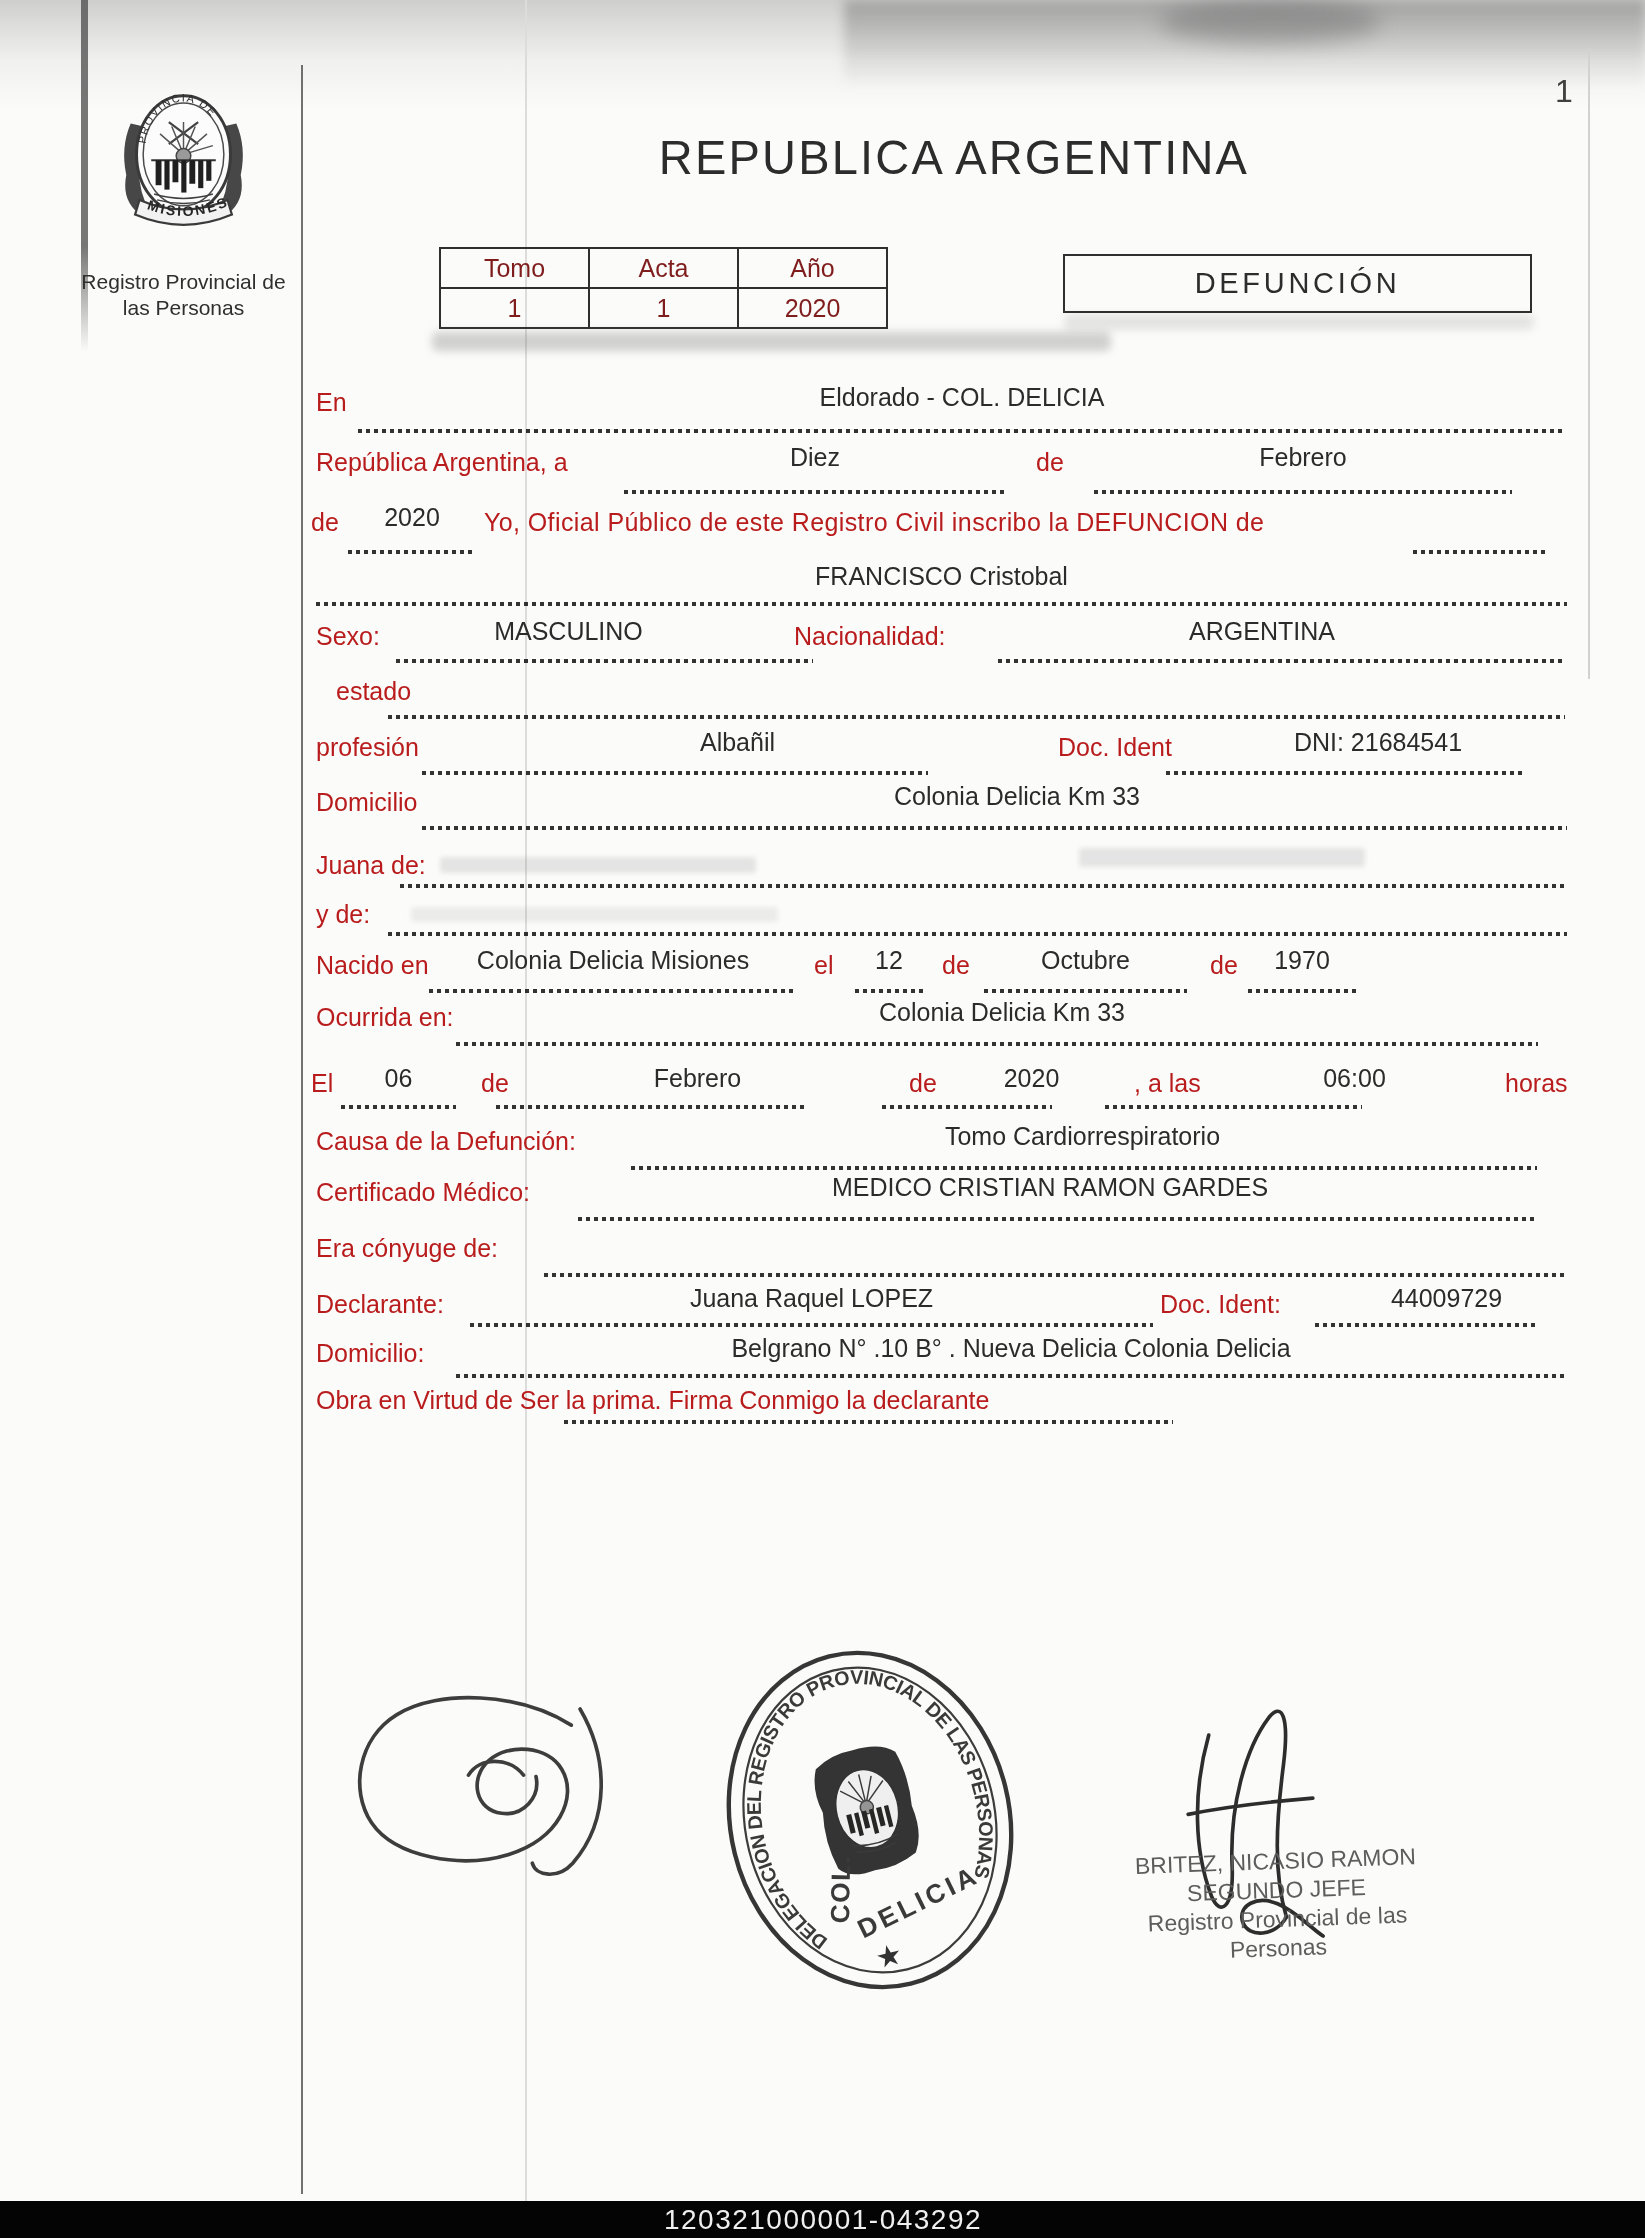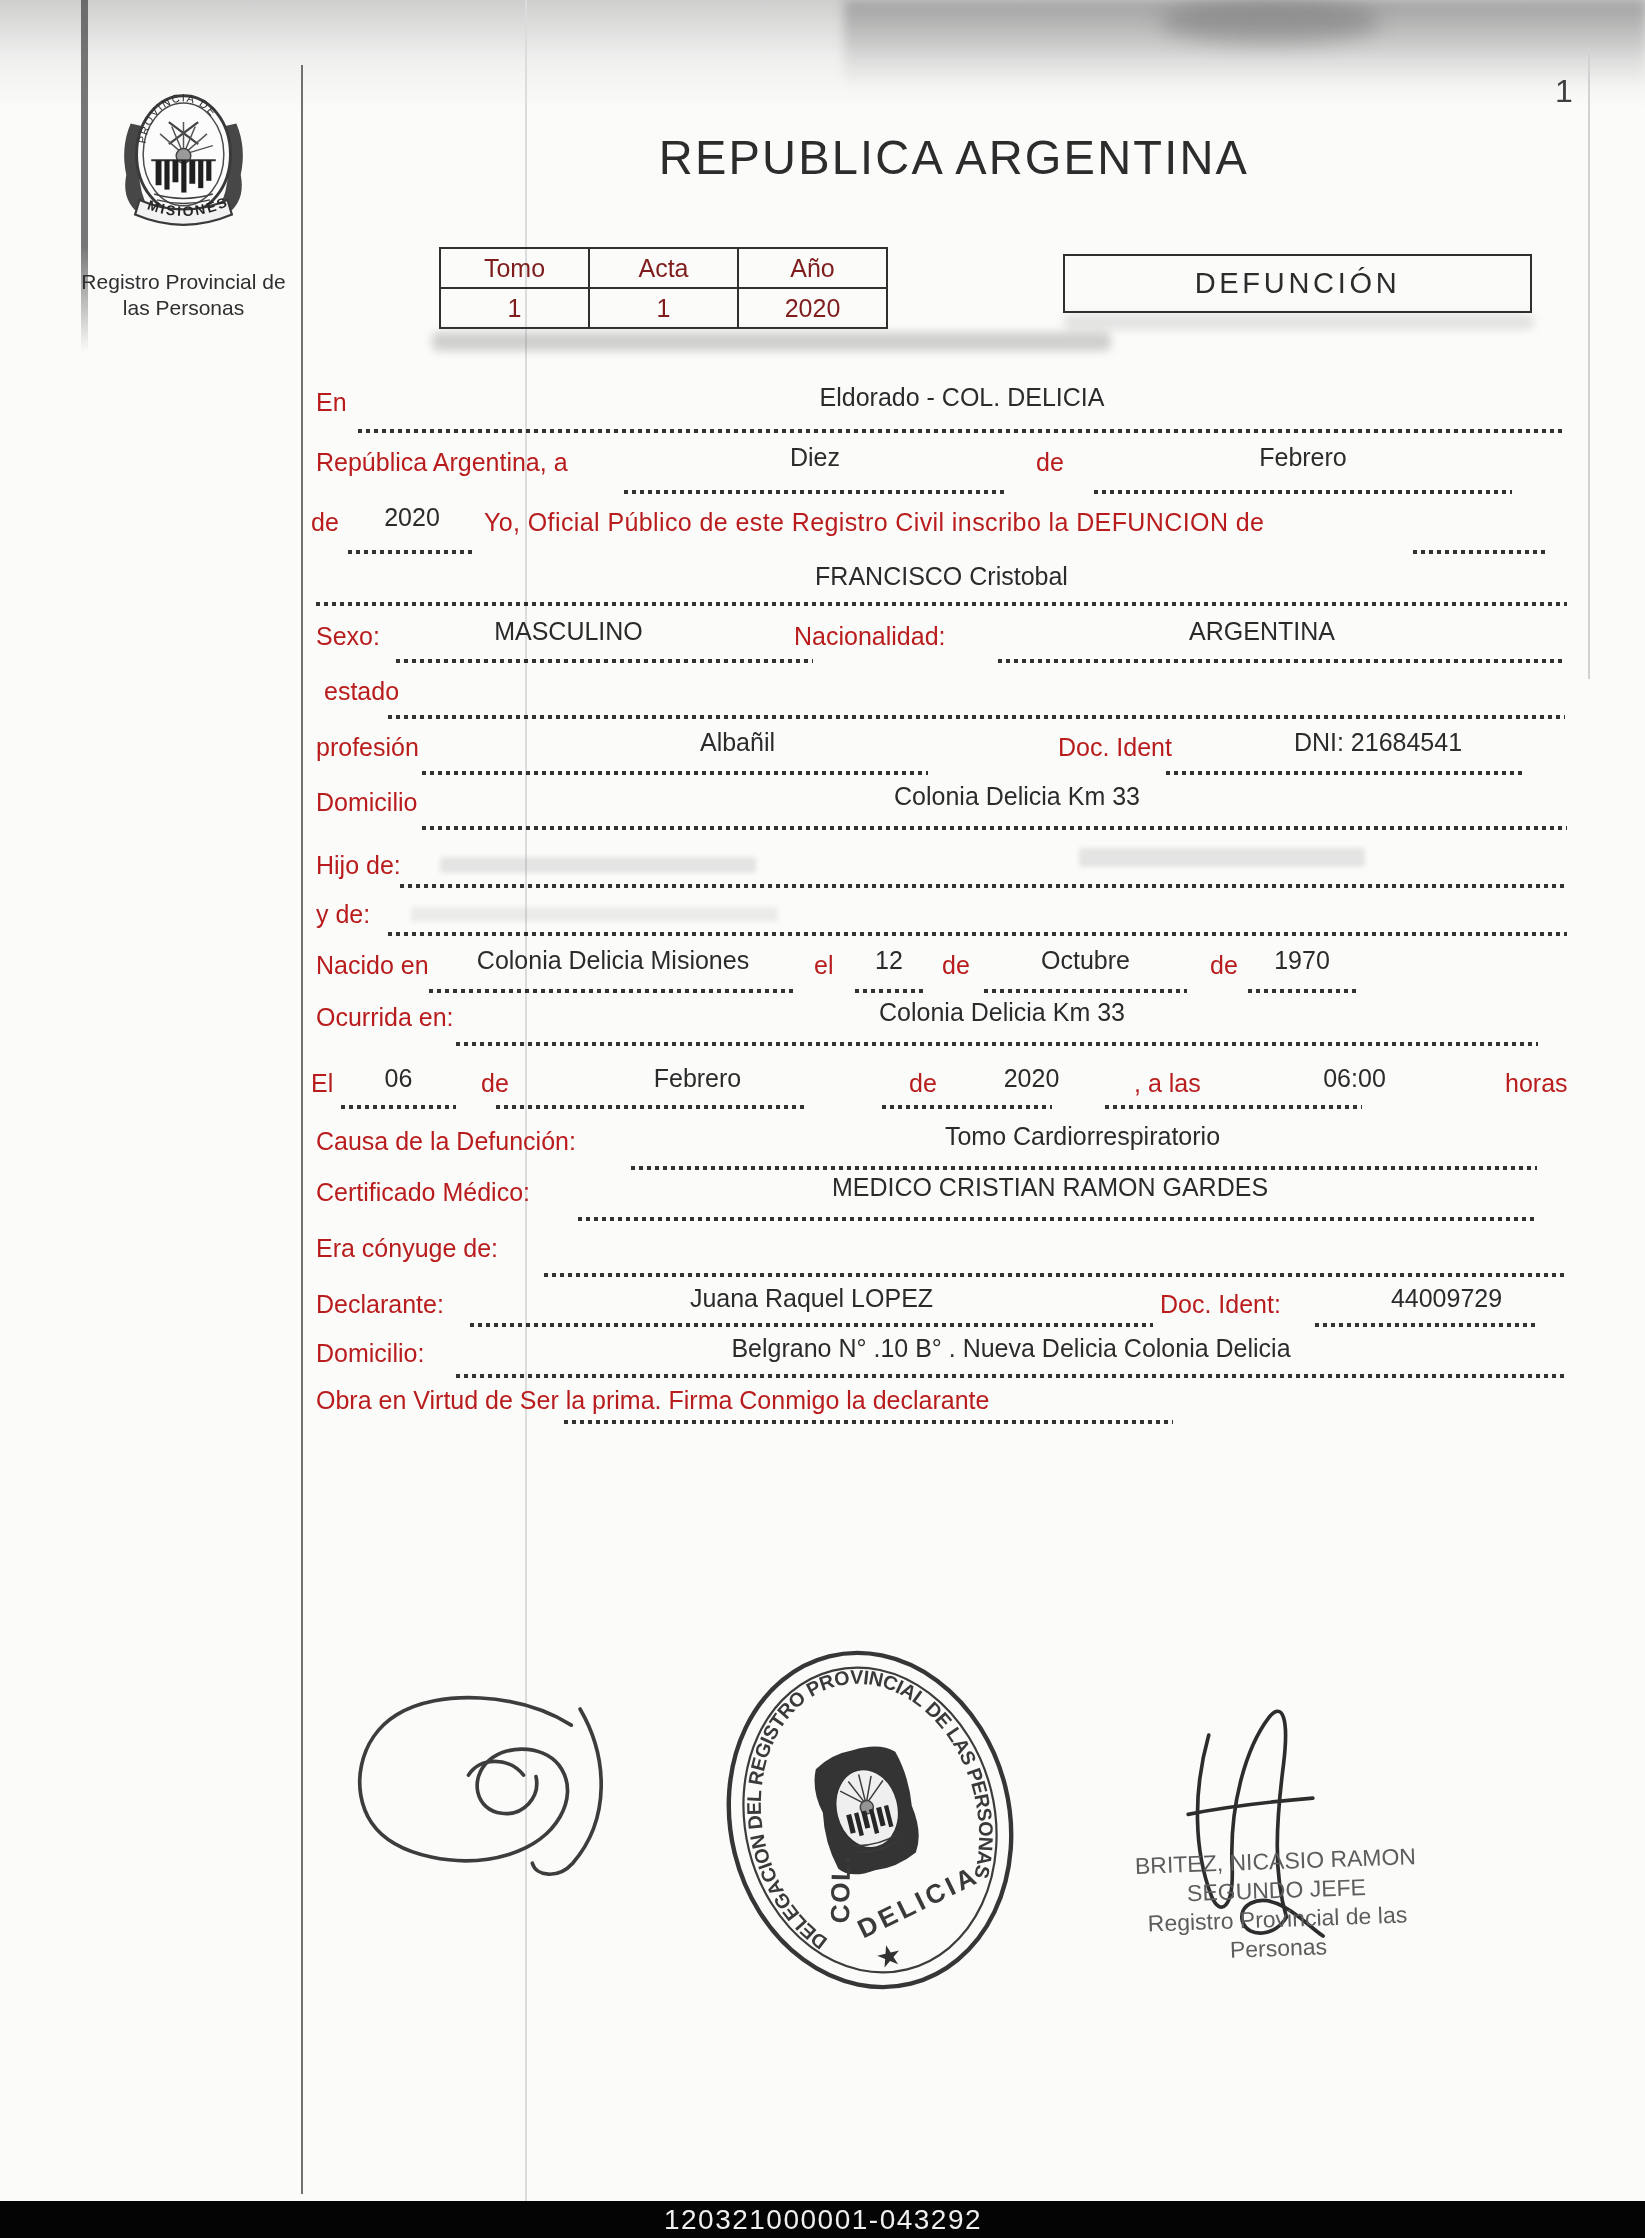--- a/index.html
+++ b/index.html
@@ -146,35 +146,35 @@
   <div class="val" style="left:316px;top:562px;width:1251px;">FRANCISCO Cristobal</div>
   <div class="dot" style="left:316px;top:602px;width:1251px;"></div>
 
   <div class="lbl" style="left:316px;top:622px;">Sexo:</div>
   <div class="val" style="left:396px;top:617px;width:345px;">MASCULINO</div>
   <div class="lbl" style="left:794px;top:622px;">Nacionalidad:</div>
   <div class="val" style="left:998px;top:617px;width:528px;">ARGENTINA</div>
   <div class="dot" style="left:396px;top:659px;width:417px;"></div>
   <div class="dot" style="left:998px;top:659px;width:567px;"></div>
 
-  <div class="lbl" style="left:324px;top:677px;">estado</div>
+  <div class="lbl" style="left:336px;top:677px;">estado</div>
   <div class="dot" style="left:388px;top:715px;width:1177px;"></div>
 
   <div class="lbl" style="left:316px;top:733px;">profesión</div>
   <div class="val" style="left:422px;top:728px;width:631px;">Albañil</div>
   <div class="lbl" style="left:1058px;top:733px;">Doc. Ident</div>
   <div class="val" style="left:1211px;top:728px;width:334px;">DNI: 21684541</div>
   <div class="dot" style="left:422px;top:771px;width:506px;"></div>
   <div class="dot" style="left:1166px;top:771px;width:358px;"></div>
 
   <div class="lbl" style="left:316px;top:788px;">Domicilio</div>
   <div class="val" style="left:470px;top:782px;width:1094px;">Colonia Delicia Km 33</div>
   <div class="dot" style="left:422px;top:826px;width:1145px;"></div>
 
-  <div class="lbl" style="left:316px;top:851px;">Hijo de:</div>
+  <div class="lbl" style="left:316px;top:851px;">Juana de:</div>
   <div class="ghost" style="left:440px;top:857px;width:316px;height:16px;"></div>
   <div class="ghost" style="left:1079px;top:848px;width:286px;height:19px;"></div>
   <div class="dot" style="left:400px;top:884px;width:1167px;"></div>
 
   <div class="lbl" style="left:316px;top:900px;">y de:</div>
   <div class="ghost" style="left:411px;top:907px;width:367px;height:14.7px;opacity:.7;"></div>
   <div class="dot" style="left:388px;top:932px;width:1179px;"></div>
 
   <div class="lbl" style="left:316px;top:951px;">Nacido en</div>
   <div class="val" style="left:433px;top:946px;width:360px;">Colonia Delicia Misiones</div>

